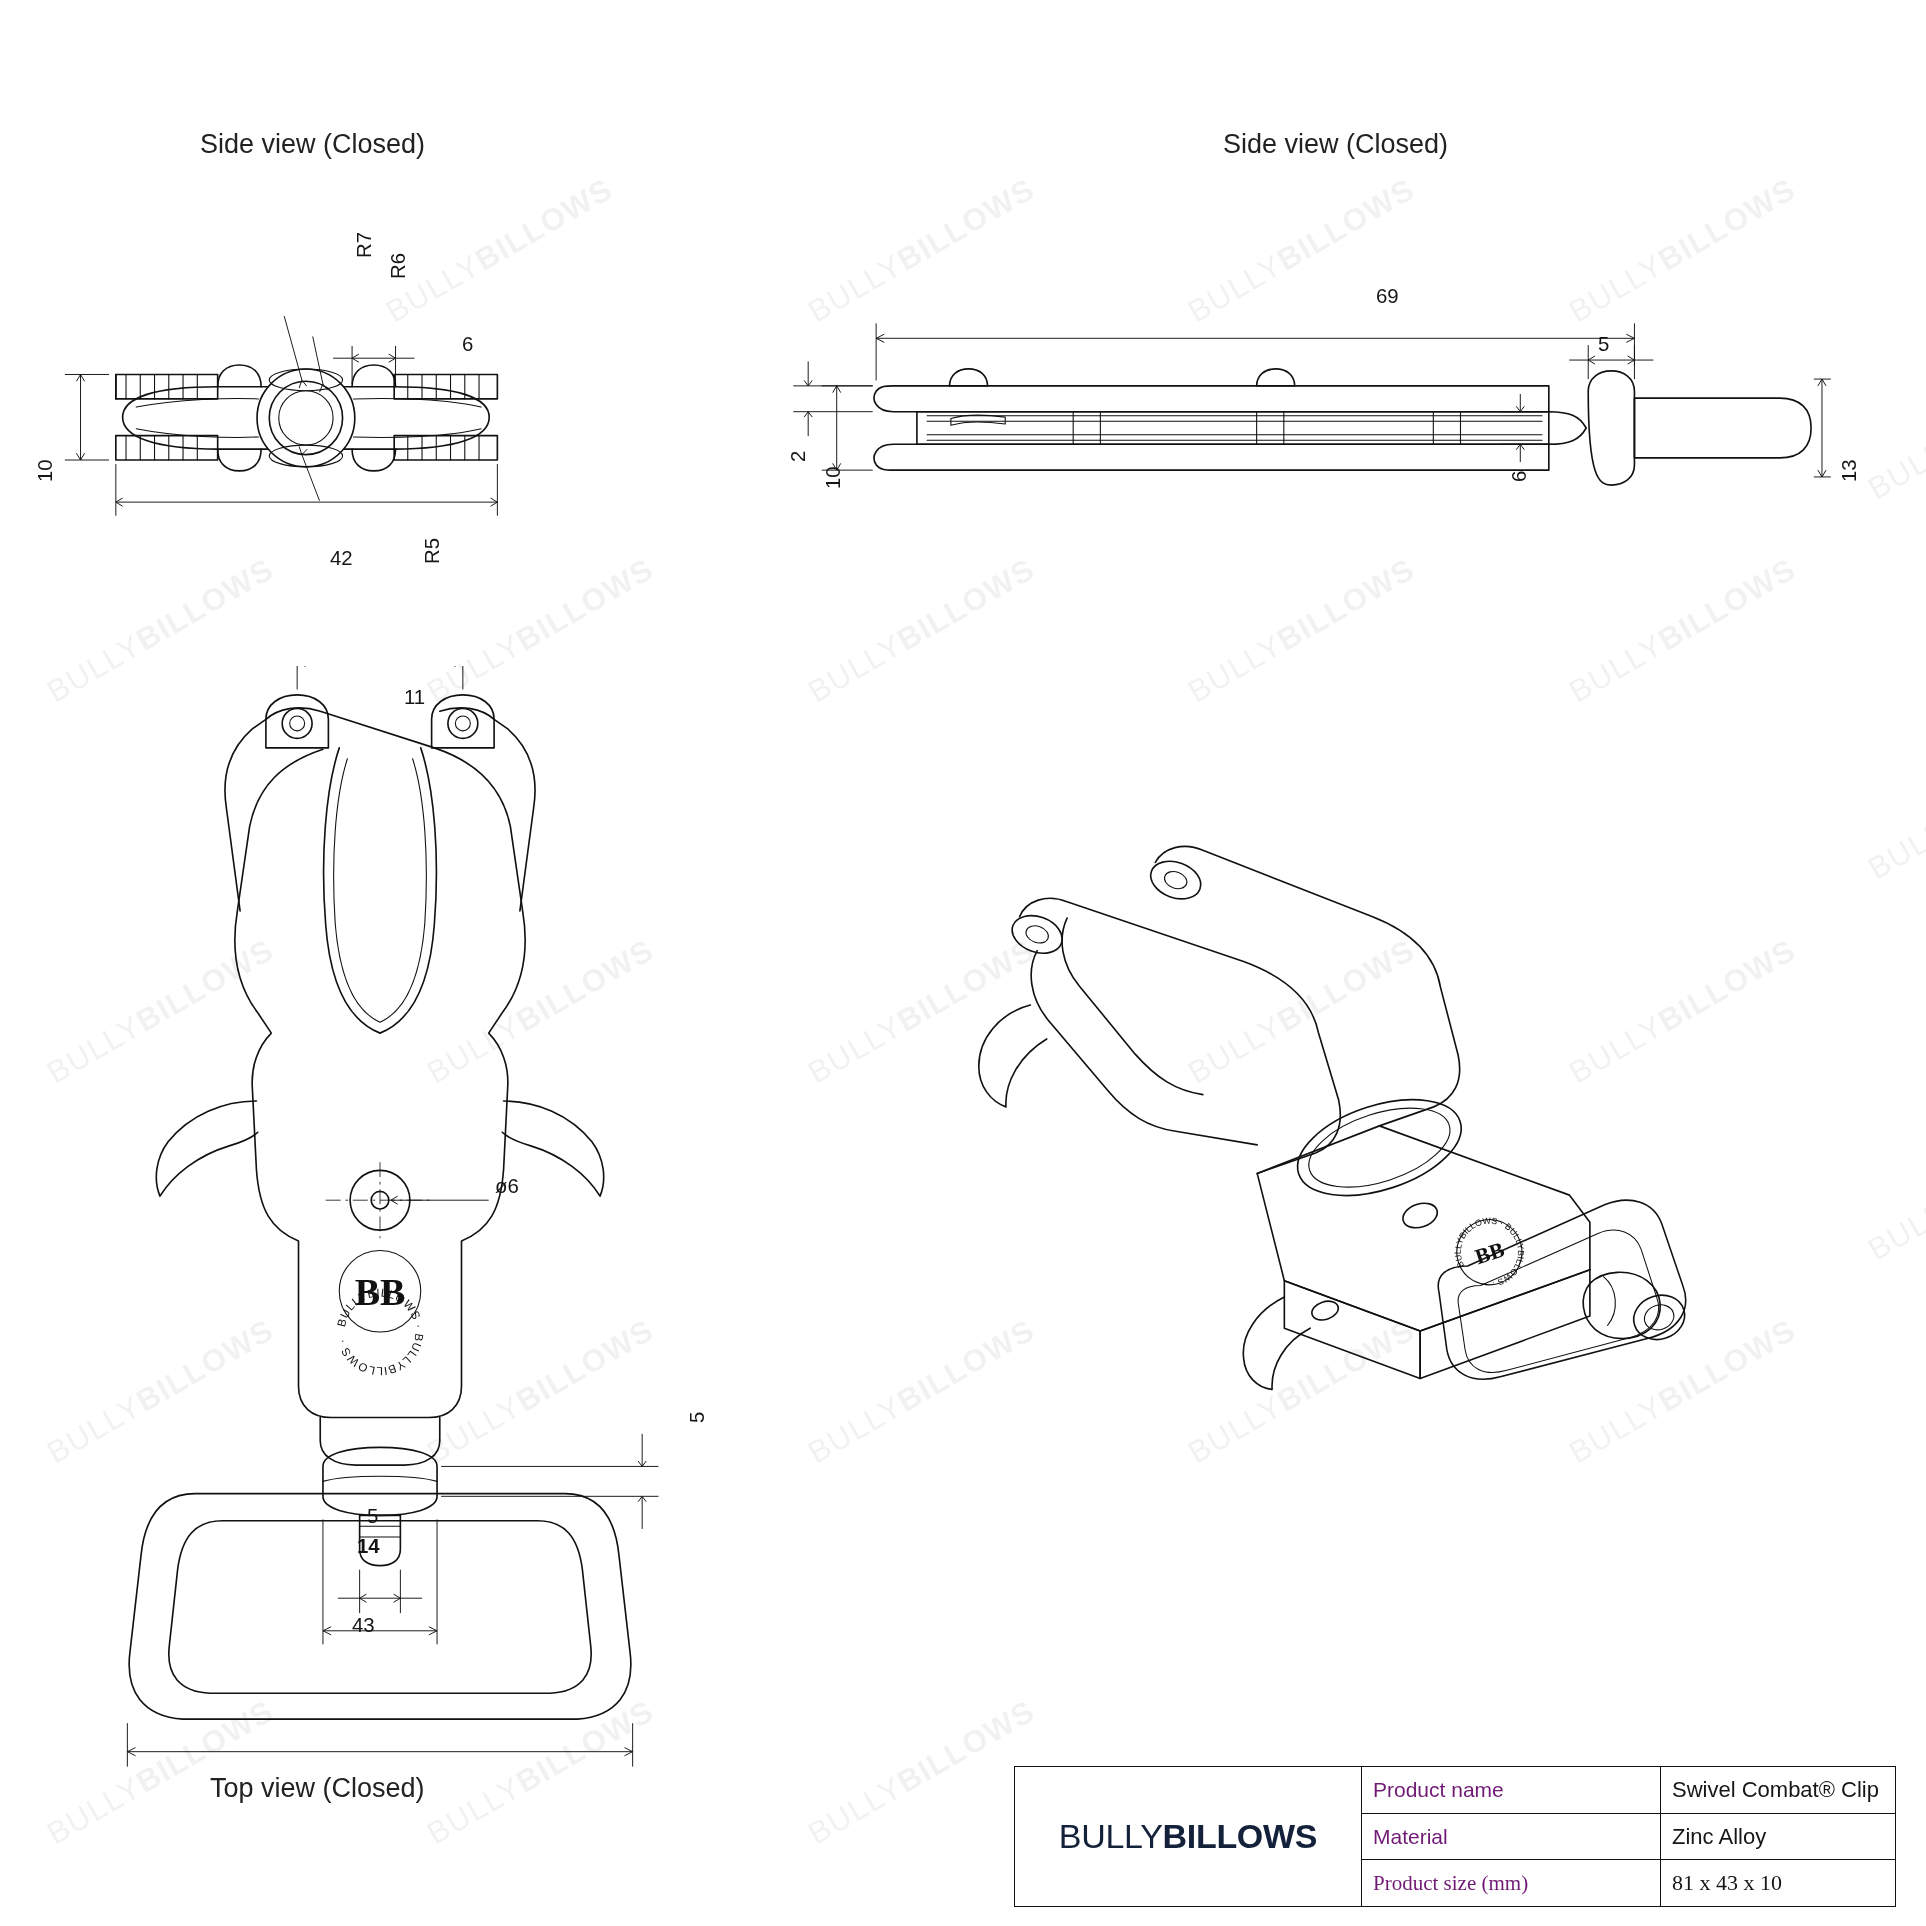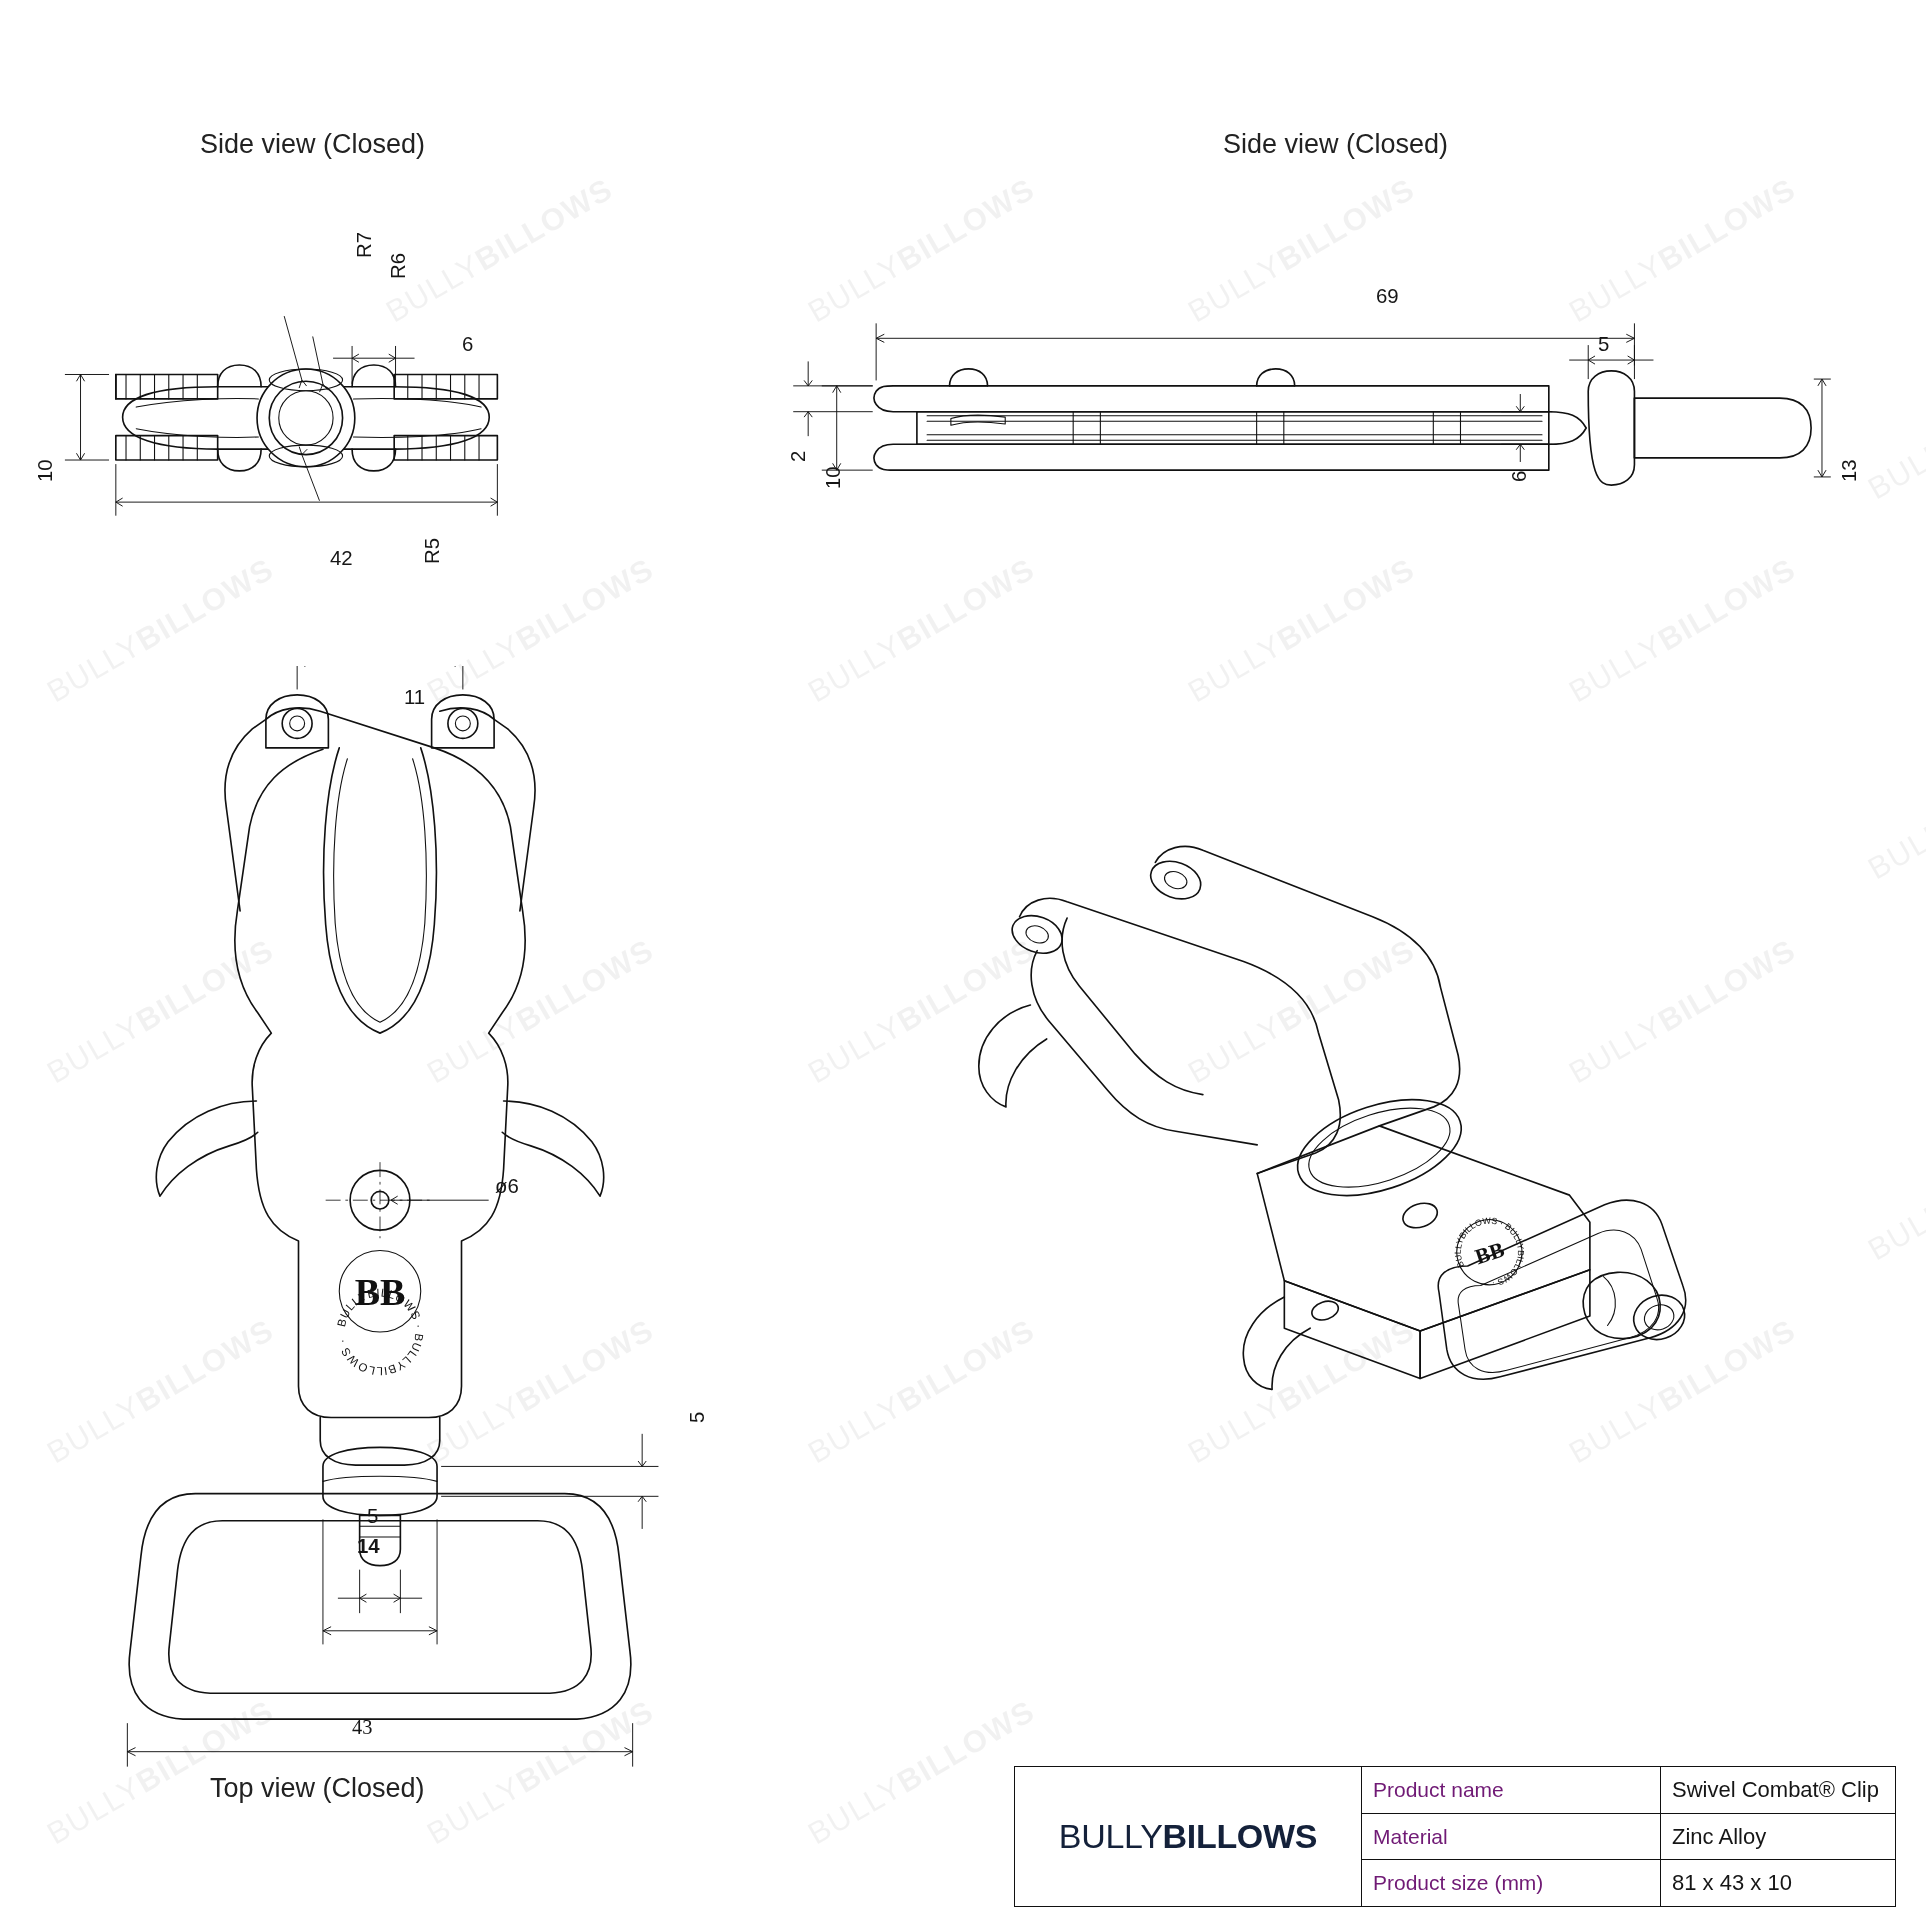--- a/index.html
+++ b/index.html
@@ -91,21 +91,21 @@
   }
   .tb-logo-text {
     font-size: 34px;
     letter-spacing: -0.3px;
     color: #14213a;
     font-weight: 400;
   }
   .tb-logo-text b { font-weight: 700; }
   .tb-rows { flex: 1; display: flex; flex-direction: column; }
   .tb-row { flex: 1; display: flex; border-bottom: 1.4px solid #111; }
-  .tb-row:last-child { border-bottom: none; }
+  .tb-row:last-child { border-bottom: none; font-family: Liberation Serif, serif; }
   .tb-key {
     width: 299px;
     border-right: 1.4px solid #111;
     display: flex;
     align-items: center;
     padding-left: 11px;
     font-size: 21px;
     color: #701a75;
     box-sizing: border-box;
   }
@@ -368,21 +368,21 @@
           <textPath href="#ringpath" startOffset="2%">BULLYBILLOWS · BULLYBILLOWS ·</textPath>
         </text>
       </g>
     </svg>
 
     <div class="dimtext" style="left:404px; top:686px;">11</div>
     <div class="dimtext" style="left:495px; top:1175px;">ø6</div>
     <div class="dimtext rot90" style="left:686px; top:1423px;">5</div>
     <div class="dimtext" style="left:367px; top:1505px;">5</div>
     <div class="dimtext" style="left:357px; top:1535px;font-weight:bold;">14</div>
-    <div class="dimtext" style="left:352px; top:1716px;font-family:Liberation Serif, serif;">43</div>
+    <div class="dimtext" style="left:352px; top:1614px;">43</div>
     <div class="view-title" style="left:210px; top:1773px;">Top view (Closed)</div>
 
     <svg width="815" height="679" viewBox="0 0 1200 1000" style="position:absolute; left:904px; top:747px;">
       <g>
 
         <path class="ln" d="M 170 250 C 180 226, 210 216, 240 228 L 500 316 C 560 338, 600 372, 610 420
                             L 640 520 C 648 558, 636 586, 606 598 L 520 628"></path>
         <path class="ln" d="M 370 170 C 382 148, 412 140, 440 152 L 690 250 C 746 272, 782 306, 790 354
                             L 816 454 C 824 492, 810 518, 780 530 L 700 558"></path>
 

